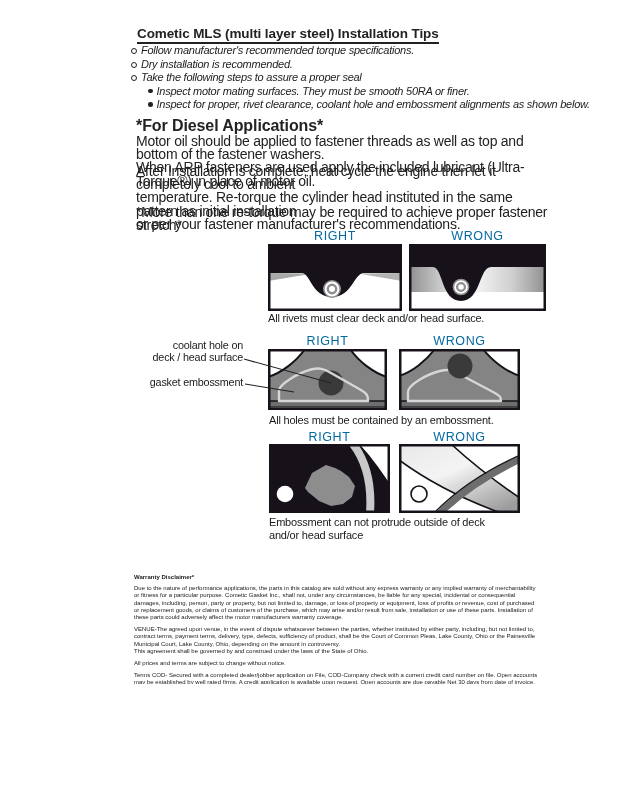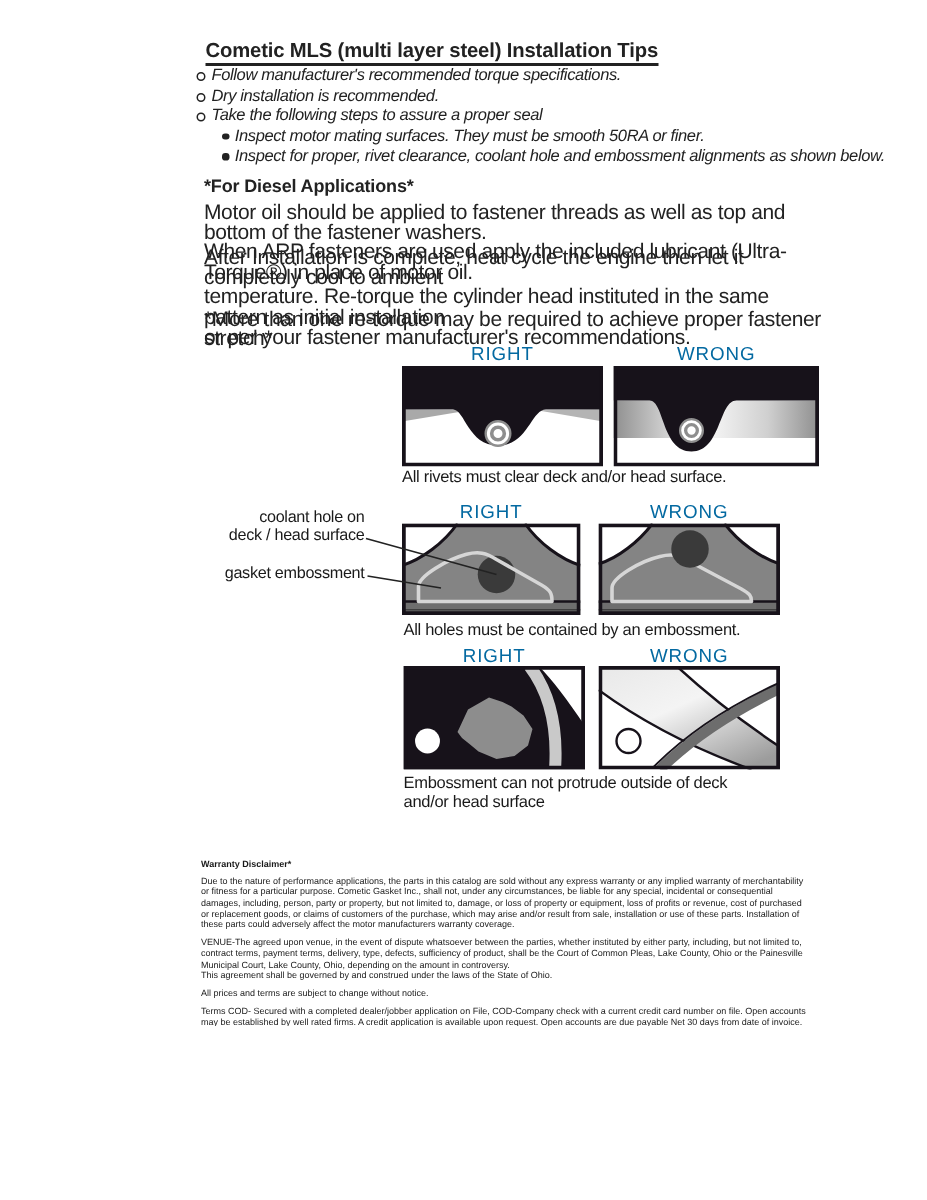--- a/index.html
+++ b/index.html
@@ -9,21 +9,21 @@
   }
   .title{
     position:absolute;left:105px;top:26px;font-size:13.5px;font-weight:bold;
     letter-spacing:-0.1px;border-bottom:2px solid #222;padding-bottom:1px;
   }
   .bullets{position:absolute;left:99px;top:44px;font-size:11px;letter-spacing:-0.25px;font-style:italic;}
   .bullet{display:flex;align-items:flex-start;height:13.5px;white-space:nowrap;}
   .bullet.sub{padding-left:17px;}
   .o-marker{width:4px;height:4px;border:1px solid #222;border-radius:50%;display:inline-block;margin:4px 4px 0 0;flex:0 0 auto;}
   .b-marker{width:4.5px;height:4.5px;background:#222;border-radius:50%;display:inline-block;margin:4px 4px 0 0;flex:0 0 auto;}
-  .diesel-heading{position:absolute;left:104px;top:117px;font-size:12px;font-weight:bold;letter-spacing:-0.1px;}
+  .diesel-heading{position:absolute;left:104px;top:117px;font-size:16px;font-weight:bold;letter-spacing:-0.1px;}
   .para{position:absolute;left:104px;width:420px;font-size:14px;line-height:13.2px;letter-spacing:-0.25px;white-space:pre-line;}
   .p1{top:135px;}
   .p2{top:165px;}
   .note{top:206px;}
   .dlabel{position:absolute;font-size:12.5px;letter-spacing:0.6px;text-align:center;color:#0369a1;}
   .r1-right-label{left:236px;width:134px;top:229px;}
   .r1-wrong-label{left:377px;width:137px;top:229px;}
   .r2-right-label{left:236px;width:119px;top:334px;}
   .r2-wrong-label{left:367px;width:121px;top:334px;}
   .r3-right-label{left:237px;width:121px;top:430px;}

